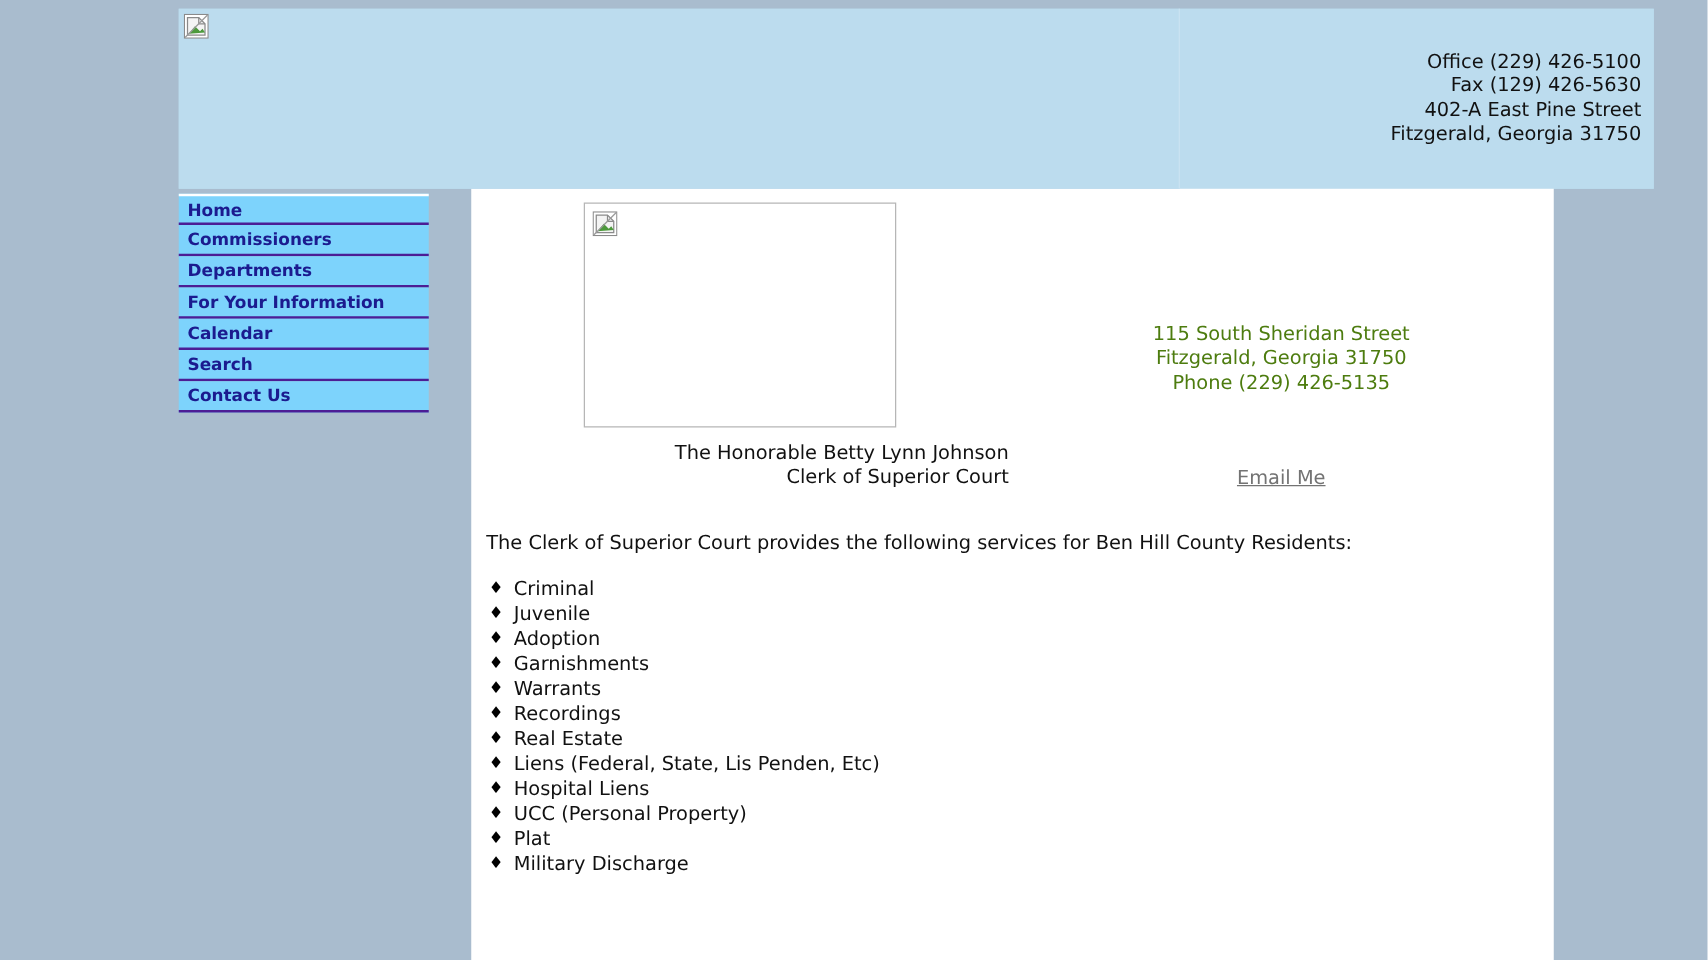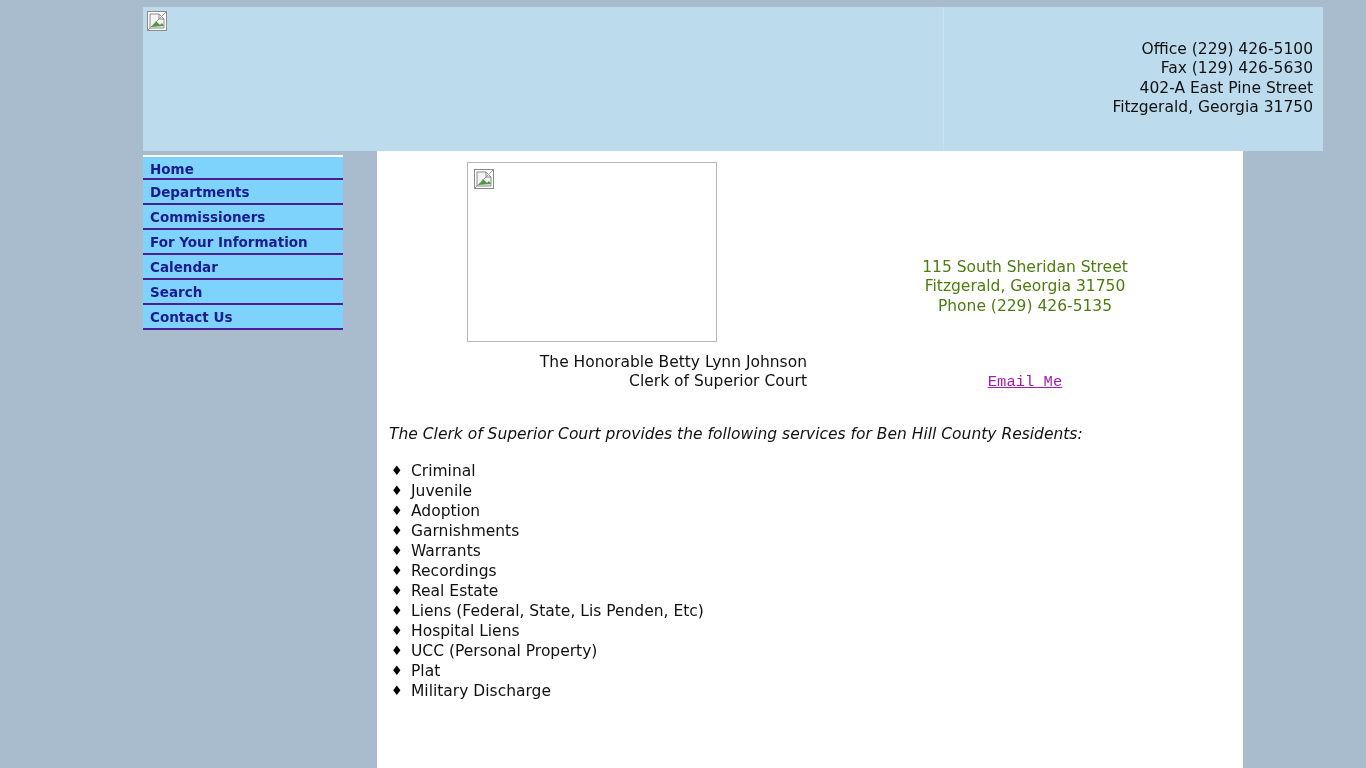--- a/index.html
+++ b/index.html
@@ -146,36 +146,34 @@
   .address-block .line {
     font-size: 15.5px;
     line-height: 19.3px;
     color: #4d7c0f;
     white-space: nowrap;
   }
   .email-link {
     display: inline-block;
     margin-top: 57px;
     font-size: 15.5px;
-    color: #a21caf;
+    color: #737373;
     text-decoration: underline;
     cursor: pointer;
-    font-family: Liberation Mono, monospace;
   }
 
   .prose {
     padding-left: 12px;
     padding-top: 34px;
   }
   .prose p {
     margin: 0 0 0 0;
     font-size: 15.5px;
     line-height: 19px;
     color: #111;
-    font-style: italic;
   }
   .prose p.second { margin-top: 22px; }
 
   .services-list {
     margin: 17px 0 0 0;
     padding: 0;
     list-style: none;
   }
   .services-list li {
     font-size: 15.5px;
@@ -214,22 +212,22 @@
       <div class="line">Fax (129) 426-5630</div>
       <div class="line">402-A East Pine Street</div>
       <div class="line">Fitzgerald, Georgia 31750</div>
     </div>
   </div>
 
   <div class="body-wrap">
 
     <nav class="nav">
       <a class="nav-item">Home</a>
+      <a class="nav-item">Commissioners</a>
       <a class="nav-item">Departments</a>
-      <a class="nav-item">Commissioners</a>
       <a class="nav-item">For Your Information</a>
       <a class="nav-item">Calendar</a>
       <a class="nav-item">Search</a>
       <a class="nav-item">Contact Us</a>
     </nav>
 
     <div class="nav-gap"></div>
 
     <main class="content">
 

